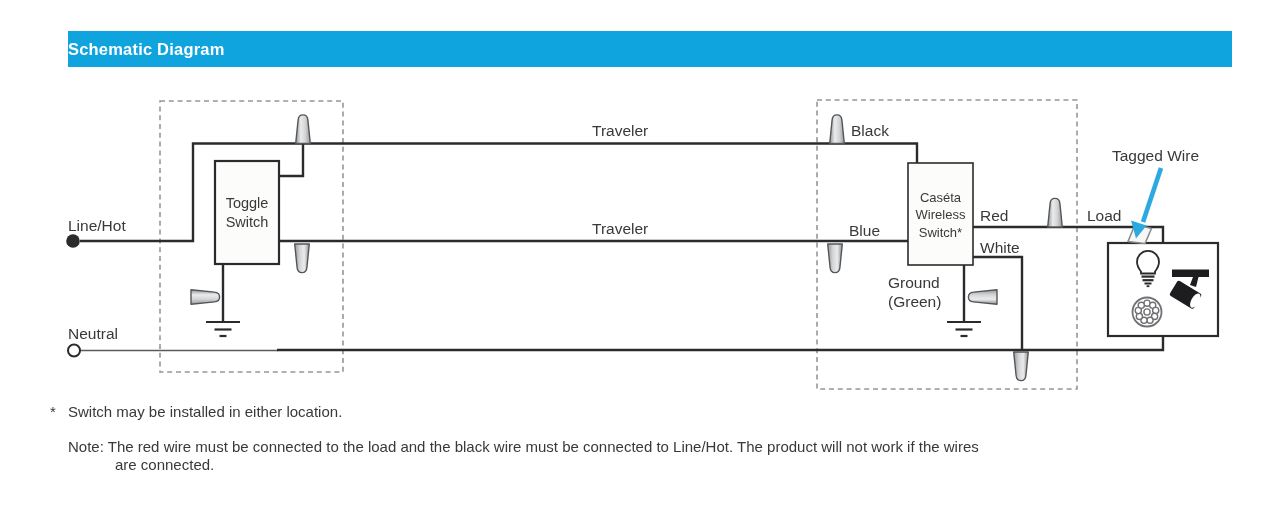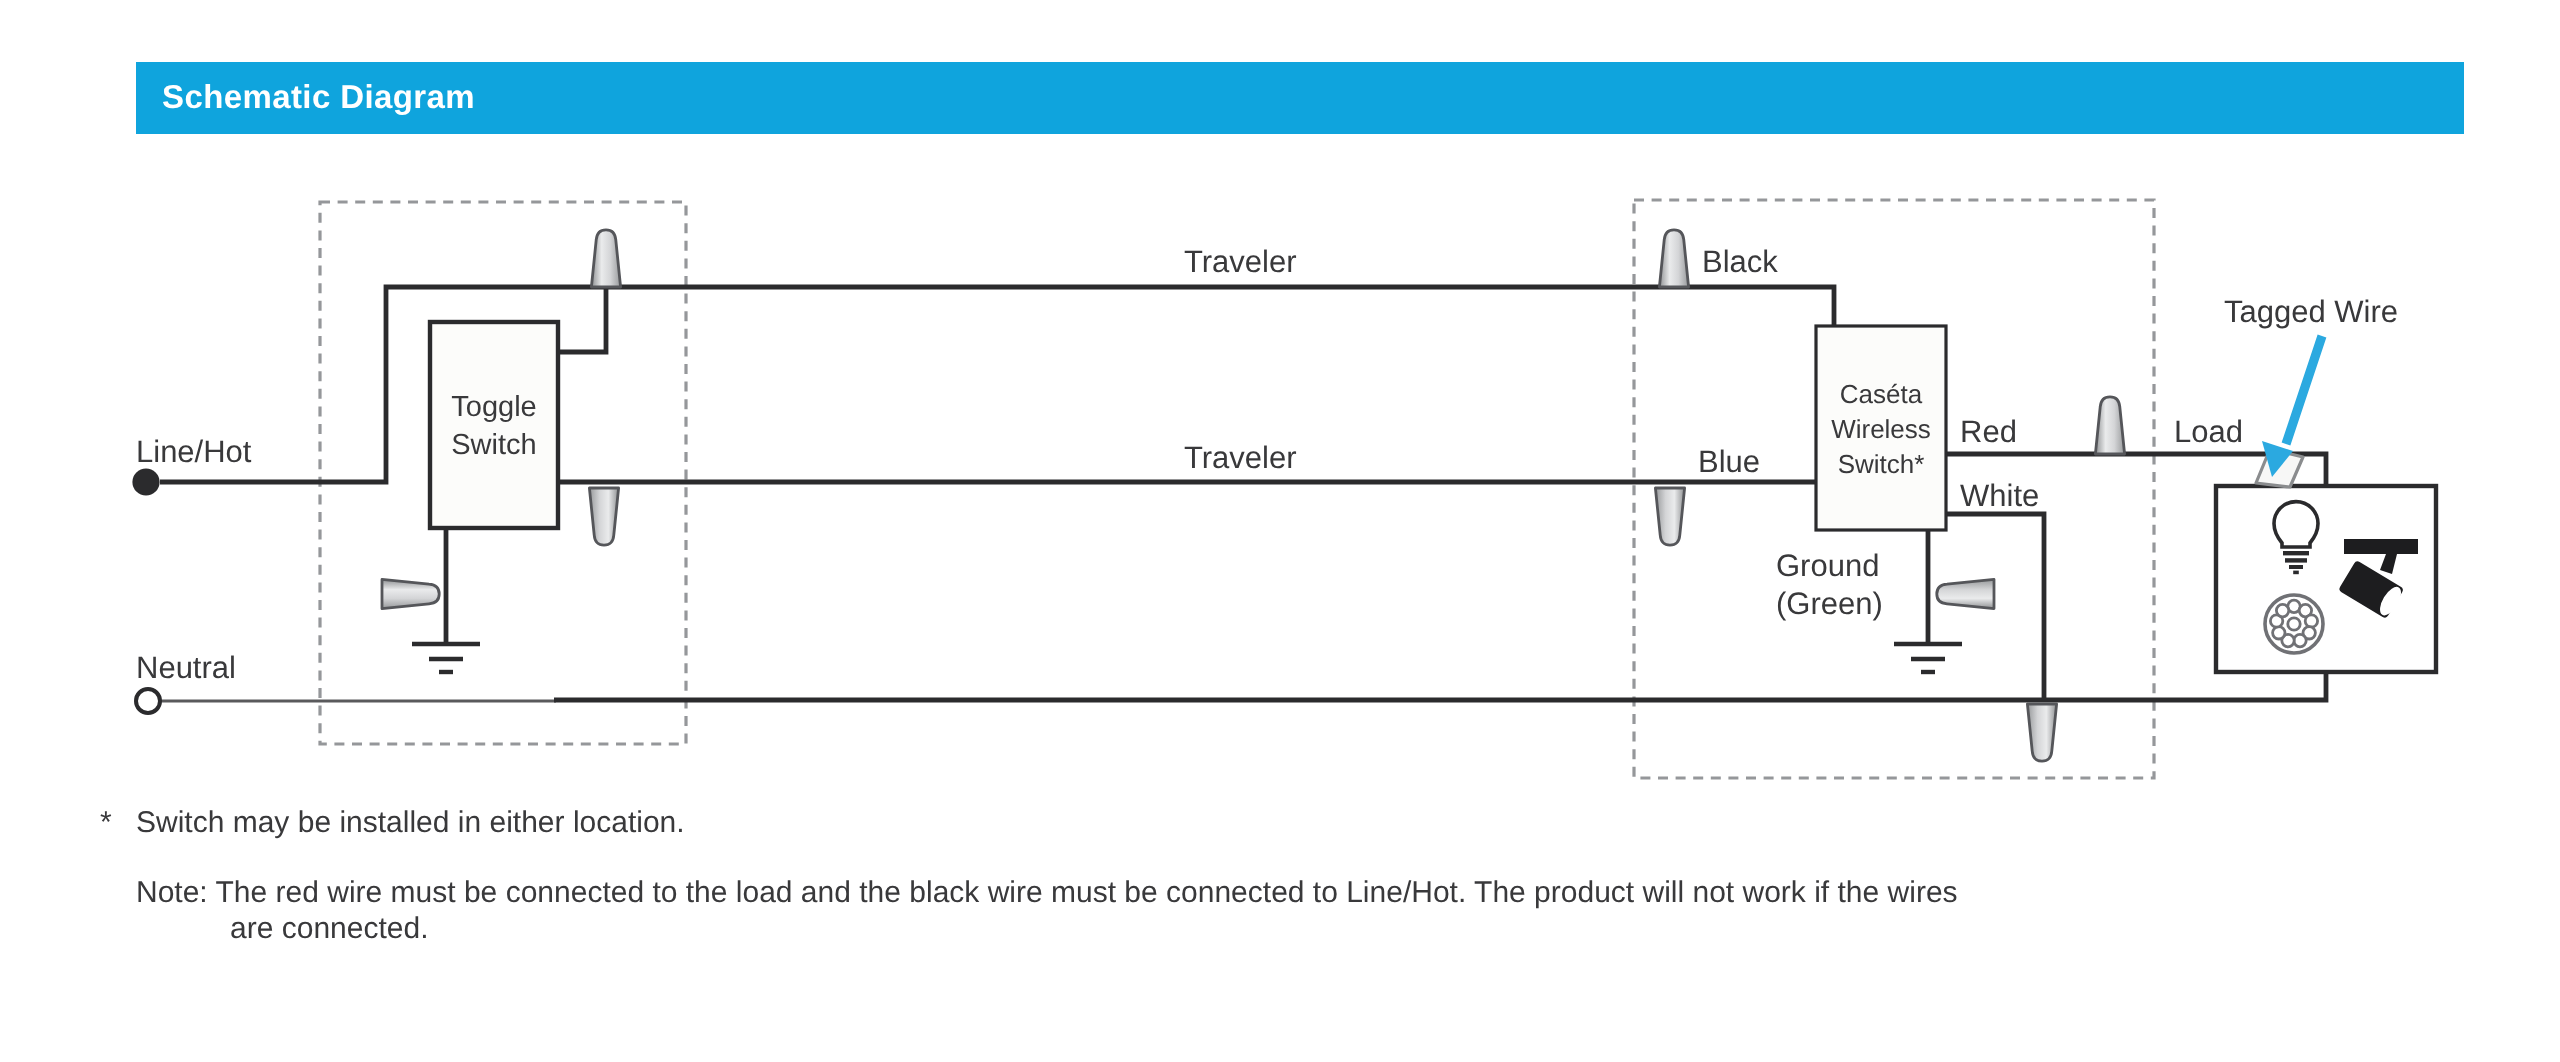--- a/index.html
+++ b/index.html
@@ -1,21 +1,21 @@
 <!DOCTYPE html>
 <html><head>
 <meta charset="utf-8">
 <style>
   html,body{margin:0;padding:0;background:#ffffff;}
   .canvas{position:relative;width:1280px;height:531px;background:#ffffff;overflow:hidden;
           font-family:"Liberation Sans", sans-serif;}
   .header-bar{position:absolute;left:68px;top:31px;width:1164px;height:36px;
           background:#0FA4DD;box-sizing:border-box;}
   .header-title{color:#ffffff;font-weight:bold;font-size:16.5px;line-height:36px;
-          padding-left:13px;letter-spacing:0.2px;}
+          letter-spacing:0.2px;}
   .diagram-svg{position:absolute;left:0;top:0;}
   .diagram-svg text{font-family:"Liberation Sans", sans-serif;fill:#39393B;}
   .lbl{font-size:15.5px;}
   .comp-lbl{font-size:14.5px;text-anchor:middle;}
   .comp-lbl-sm{font-size:13px;text-anchor:middle;}
   .wire{fill:none;stroke:#2B2B2D;stroke-width:2.4;}
   .wire-thin{fill:none;stroke:#5A5A5C;stroke-width:1.5;}
   .dashed-box{fill:none;stroke:#95979A;stroke-width:1.6;stroke-dasharray:5 3.8;}
   .comp-box{fill:#FCFCFA;stroke:#2B2B2D;}
   .gnd{stroke:#2B2B2D;stroke-width:2.2;}

